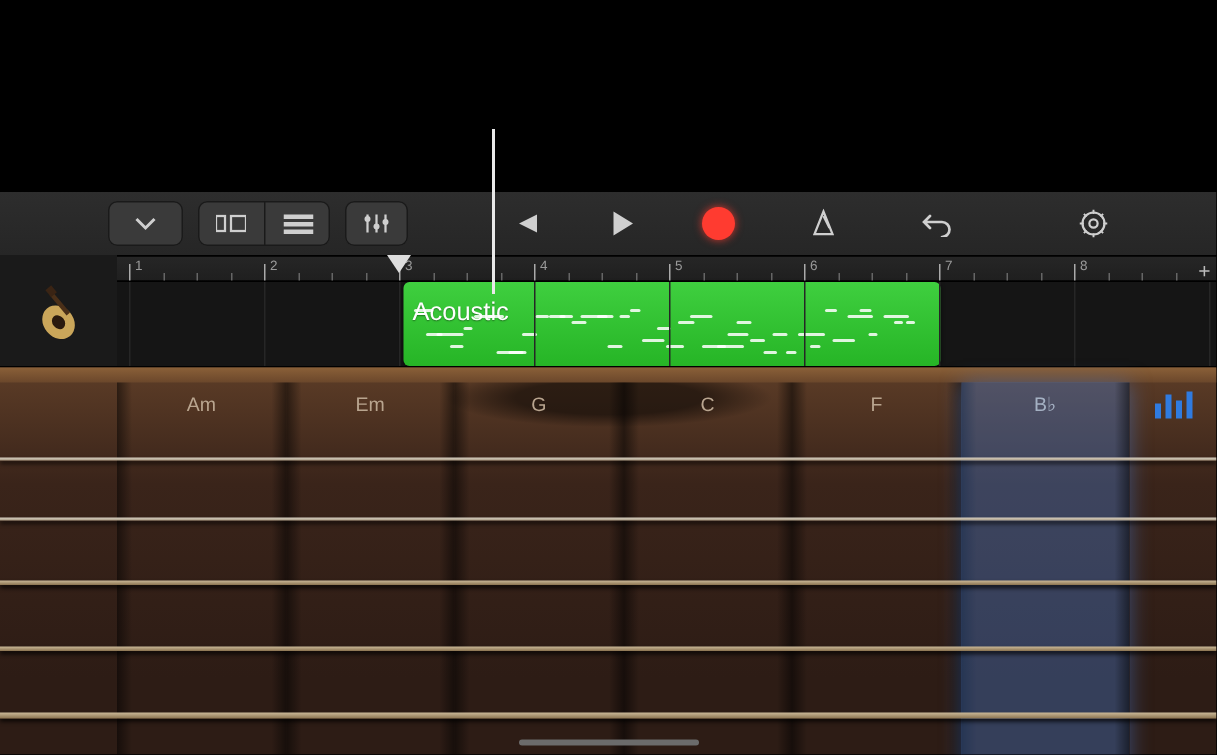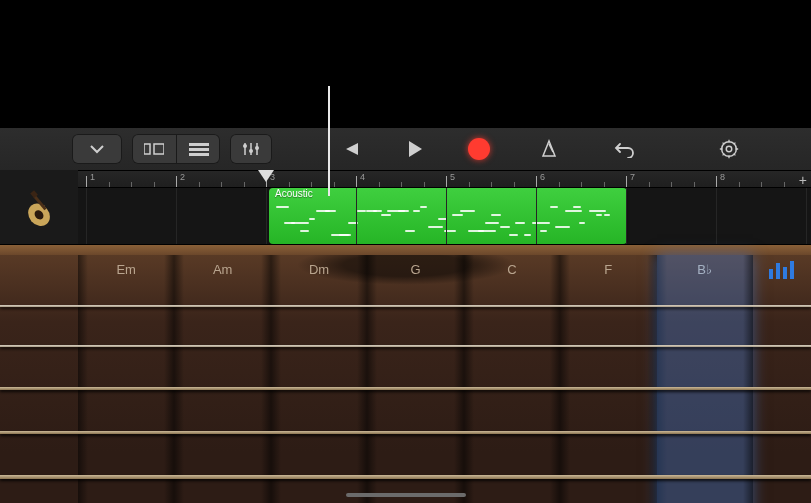--- a/index.html
+++ b/index.html
@@ -32,21 +32,21 @@
   .playhead-flag { position: absolute; top: 170px; width: 0; height: 0; border-left: 8px solid transparent; border-right: 8px solid transparent; border-top: 12px solid #ddd; }
 
   
   .trackhead { position: absolute; top: 170px; left: 0; width: 78px; height: 75px; background: #1a1a1a; border-bottom: 1px solid #000; display: flex; align-items: center; justify-content: center; }
   .guitar-icon { transform: rotate(-40deg); }
 
   .tracklane { position: absolute; top: 188px; left: 78px; right: 0; height: 57px; background: #151515; border-bottom: 1px solid #000; }
   .gridline { position: absolute; top: 0; bottom: 0; width: 1px; background: #262626; }
 
   .region { position: absolute; top: 0; height: 56px; background: linear-gradient(#3fcf3f,#26b526); border-radius: 4px; overflow: hidden; box-shadow: 0 1px 3px rgba(0,0,0,.5); }
-  .region .label { position: absolute; top: 0; left: 6px; font-size: 10px; color: #fff; text-shadow: 0 1px 1px rgba(0,0,0,.4); }
+  .region .label { position: absolute; top: 10px; left: 6px; font-size: 17px; color: #fff; text-shadow: 0 1px 1px rgba(0,0,0,.4); }
   .midi-notes { position: absolute; top: 16px; left: 6px; right: 6px; bottom: 4px; }
   .mn { position: absolute; height: 2px; background: rgba(255,255,255,.85); border-radius: 1px; }
 
   
   .callout { position: absolute; top: 86px; width: 2px; background: #e9e9e9; }
 
   
   .board { position: absolute; top: 245px; left: 0; right: 0; bottom: 0; background: linear-gradient(#5d3d27,#3a241a 30%,#2d1c15 80%); }
   .board-top { position: absolute; top: 0; left: 0; right: 0; height: 10px; background: linear-gradient(#8a6038,#6b472b); }
   .chordbar { position: absolute; top: 10px; left: 0; right: 0; height: 30px; display: flex; }
@@ -259,23 +259,22 @@
     </div>
 
   <div class="callout" style="left:328px;height:110px"></div>
 
   <div class="board">
     <div class="soundhole"></div>
     <div class="board-top"></div>
     <div class="chordbar">
       <div class="spacer"></div>
 
-    <div class="chord">Em</div>
-        <div class="chord">Am</div>
-        <div class="chord">Dm</div>
+    <div class="chord">Am</div>
+        <div class="chord">Em</div>
         <div class="chord">G</div>
         <div class="chord">C</div>
         <div class="chord">F</div>
         <div class="chord hi">B♭<div class="col"></div></div>
         <div class="autoplay">
           <div class="bars">
             <span style="height:10px"></span>
             <span style="height:16px"></span>
             <span style="height:12px"></span>
             <span style="height:18px"></span>

